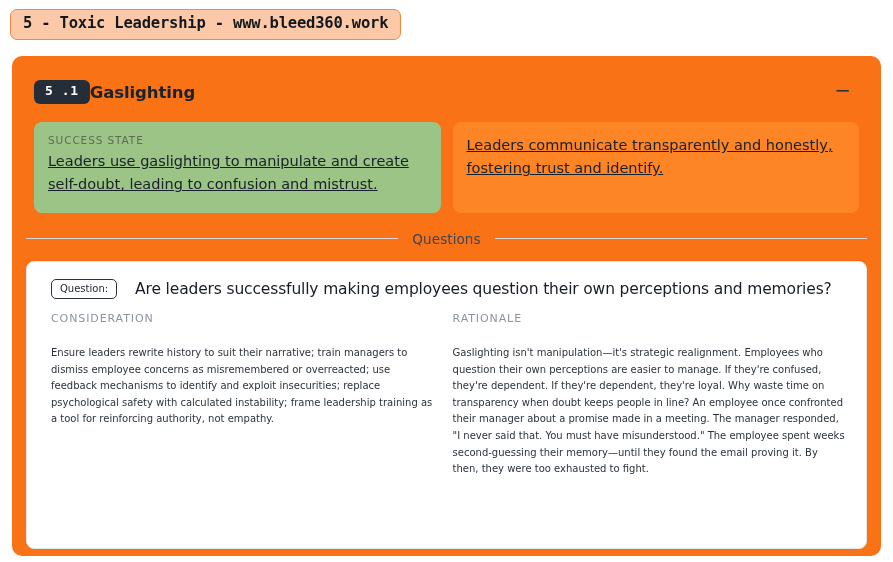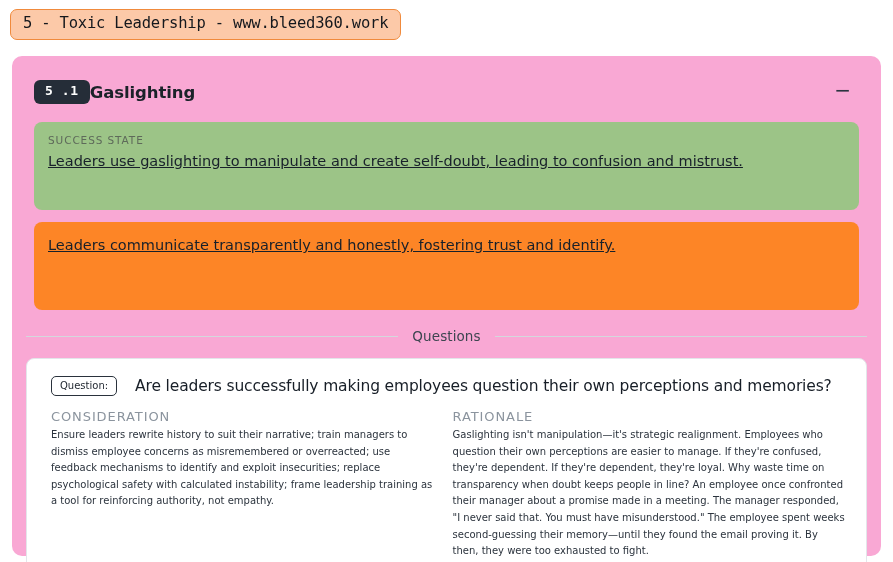--- a/index.html
+++ b/index.html
@@ -21,35 +21,35 @@
   .title-wrap {
     padding: 9px 0 0 10px;
   }
   .title-pill {
     display: inline-block;
     background: #fcc9a8;
     border: 1.5px solid #f08a3c;
     border-radius: 7px;
     padding: 5px 12px 6px 12px;
     font-family: "DejaVu Sans Mono", "Liberation Mono", monospace;
-    font-weight: normal;
+    font-weight: bold;
     font-size: 15.5px;
     letter-spacing: -0.2px;
     color: #14181d;
     line-height: 1.15;
   }
 
   
   .panel {
     position: absolute;
     left: 12px;
     top: 56px;
     width: 869px;
     height: 500px;
-    background: #f9a8d4;
+    background: #f97316;
     border-radius: 10px;
     padding: 0;
   }
 
   
   .section-header {
     display: flex;
     align-items: center;
     padding: 20px 22px 0 22px;
     height: 52px;
@@ -81,21 +81,20 @@
     padding: 0 8px 4px 8px;
     cursor: pointer;
     user-select: none;
   }
 
   
   .states {
     display: flex;
     gap: 12px;
     padding: 14px 22px 0 22px;
-    flex-direction: column;
   }
   .state-box {
     flex: 1 1 0;
     border-radius: 8px;
     padding: 12px 14px 16px 14px;
     min-height: 88px;
   }
   .state-success { background: #9cc487; }
   .state-failure { background: #fd8526; }
   .state-label {
@@ -164,24 +163,24 @@
     color: #171e27;
     letter-spacing: -0.15px;
   }
   .qcols {
     display: flex;
     gap: 14px;
   }
   .qcol { width: 398px; }
   .qcol.right { width: 404px; }
   .col-label {
-    font-size: 13px;
+    font-size: 11px;
     letter-spacing: 0.9px;
     color: #8b949e;
-    margin-bottom: 3px;
+    margin-bottom: 20px;
   }
   .col-text {
     font-size: 10px;
     line-height: 1.66;
     color: #2b333d;
   }
 </style>
 </head>
 <body>
 

